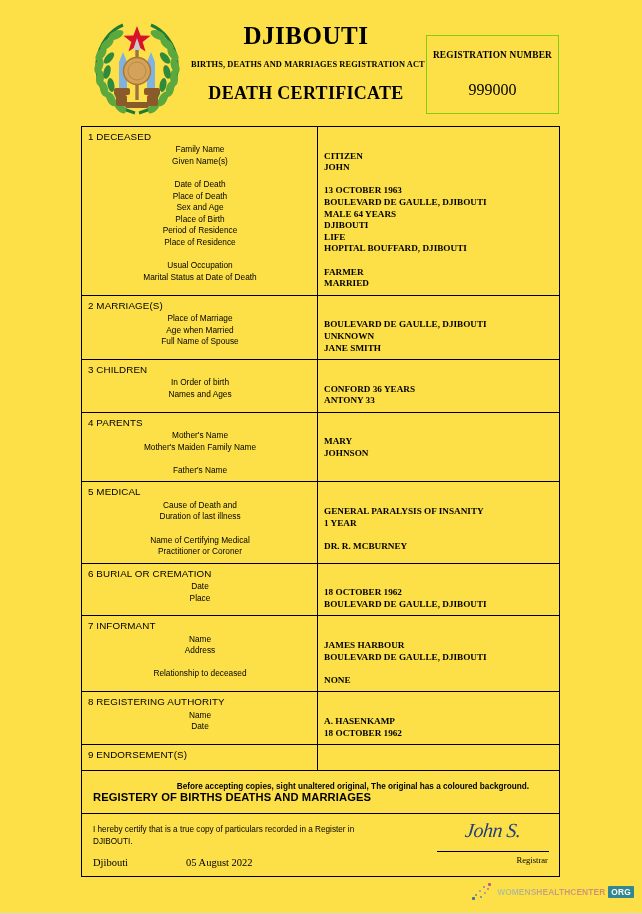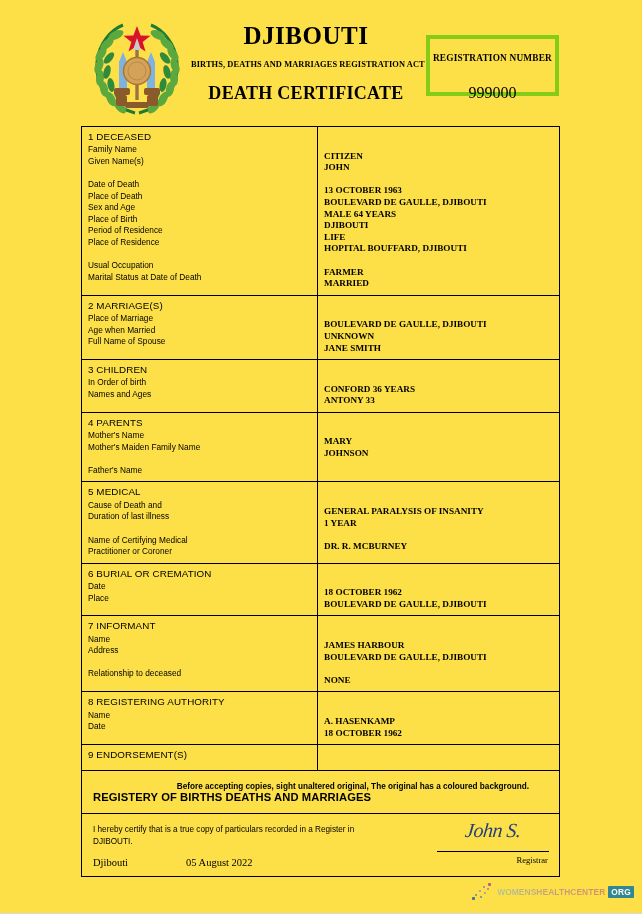--- a/index.html
+++ b/index.html
@@ -57,22 +57,22 @@
     font-family: "Liberation Serif", serif;
     font-weight: bold;
     font-size: 18px;
     color: #000;
     margin-top: 14px;
     letter-spacing: 0.3px;
   }
   .reg-box {
     position: absolute;
     left: 345px; top: 21px;
-    width: 133px; height: 61px;
-    border: 4px solid #84cc16;
+    width: 133px; height: 79px;
+    border: 1px solid #84cc16;
     text-align: center;
   }
   .reg-label {
     font-family: "Liberation Serif", serif;
     font-weight: bold;
     font-size: 9.3px;
     margin-top: 14px;
     letter-spacing: 0.2px;
   }
   .reg-number {
@@ -112,21 +112,21 @@
     font-size: 9.8px;
     color: #000;
     line-height: 1.25;
     letter-spacing: 0.1px;
     margin-bottom: 1px;
   }
   .labels {
     margin-top: 0px;
   }
   .lbl {
-    text-align: left;
+    text-align: center;
     font-family: "Liberation Sans", sans-serif;
     font-size: 8.3px;
     color: #000;
     line-height: 11.6px;
     white-space: nowrap;
   }
   .lbl.gap { margin-top: 11.6px; }
   .vals { margin-top: 8px; }
   .val {
     font-family: "Liberation Serif", serif;

